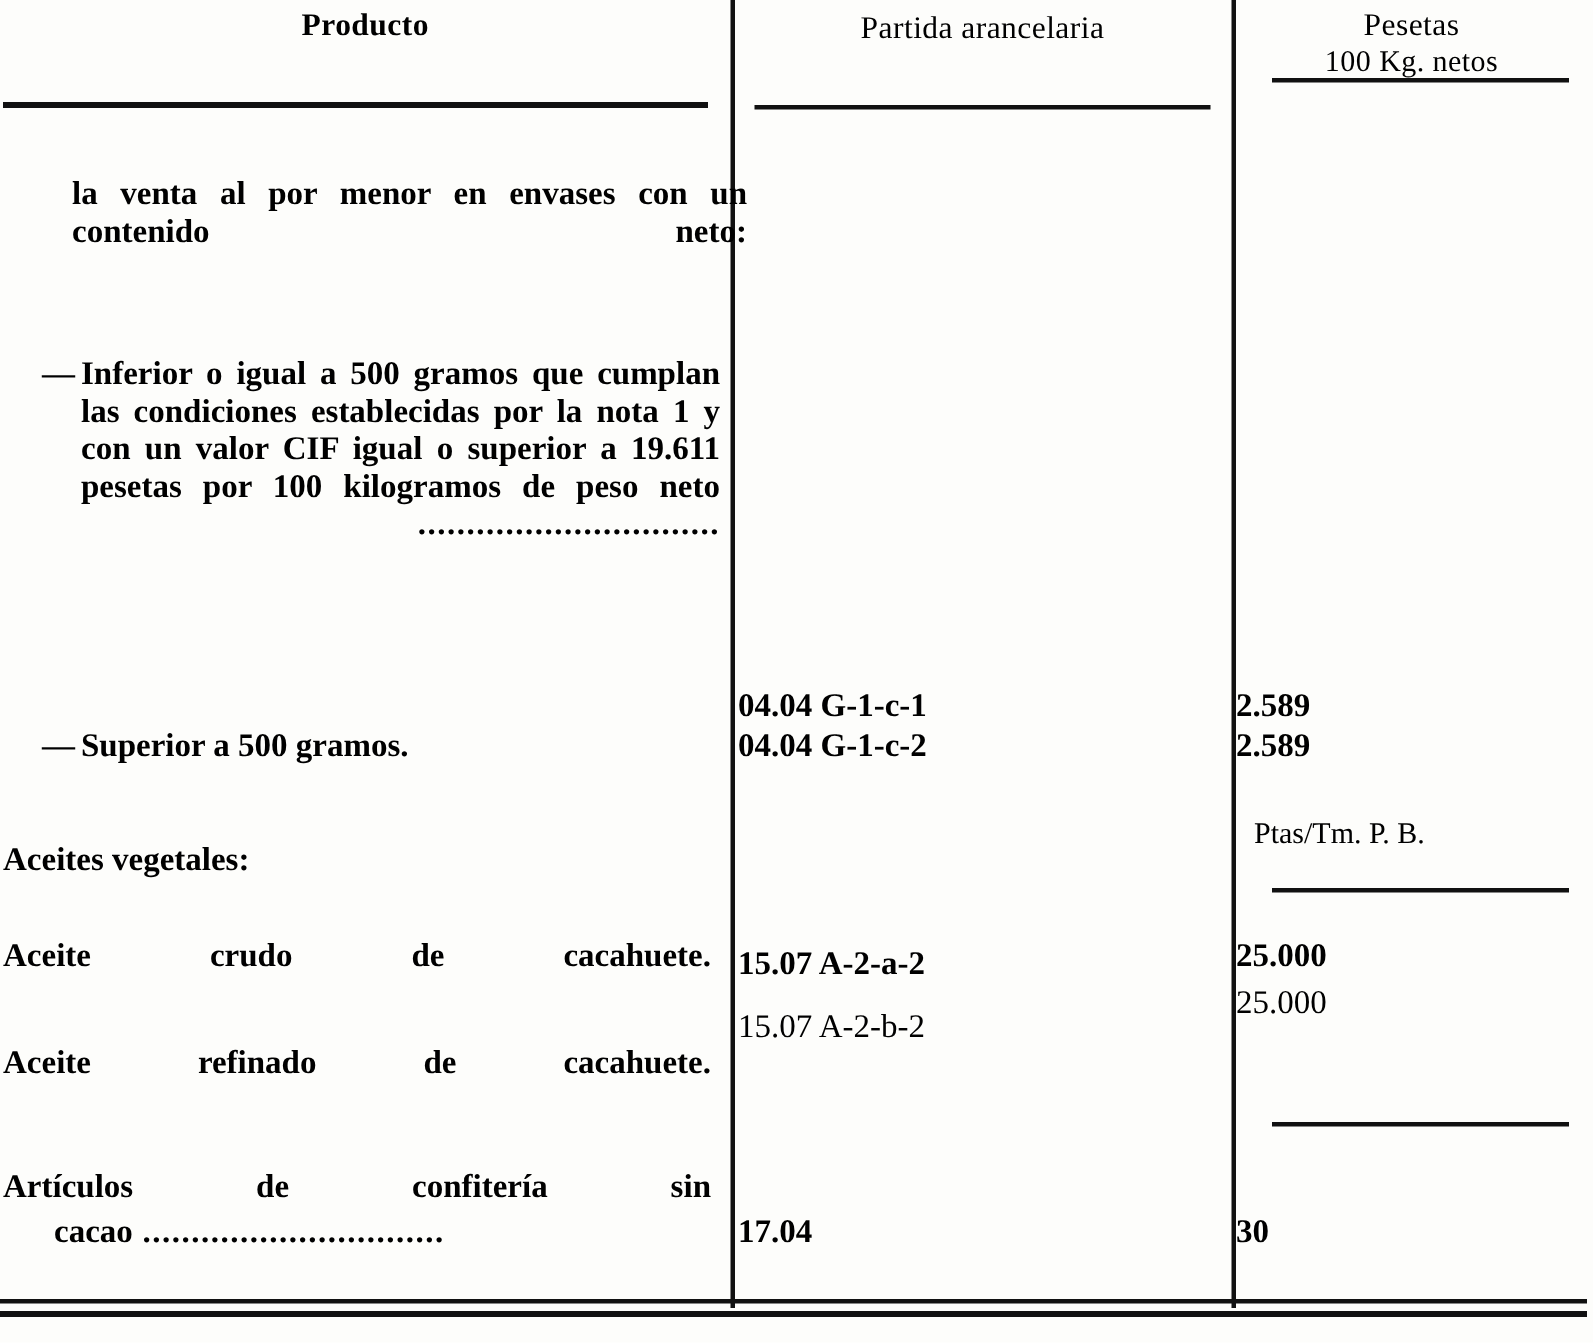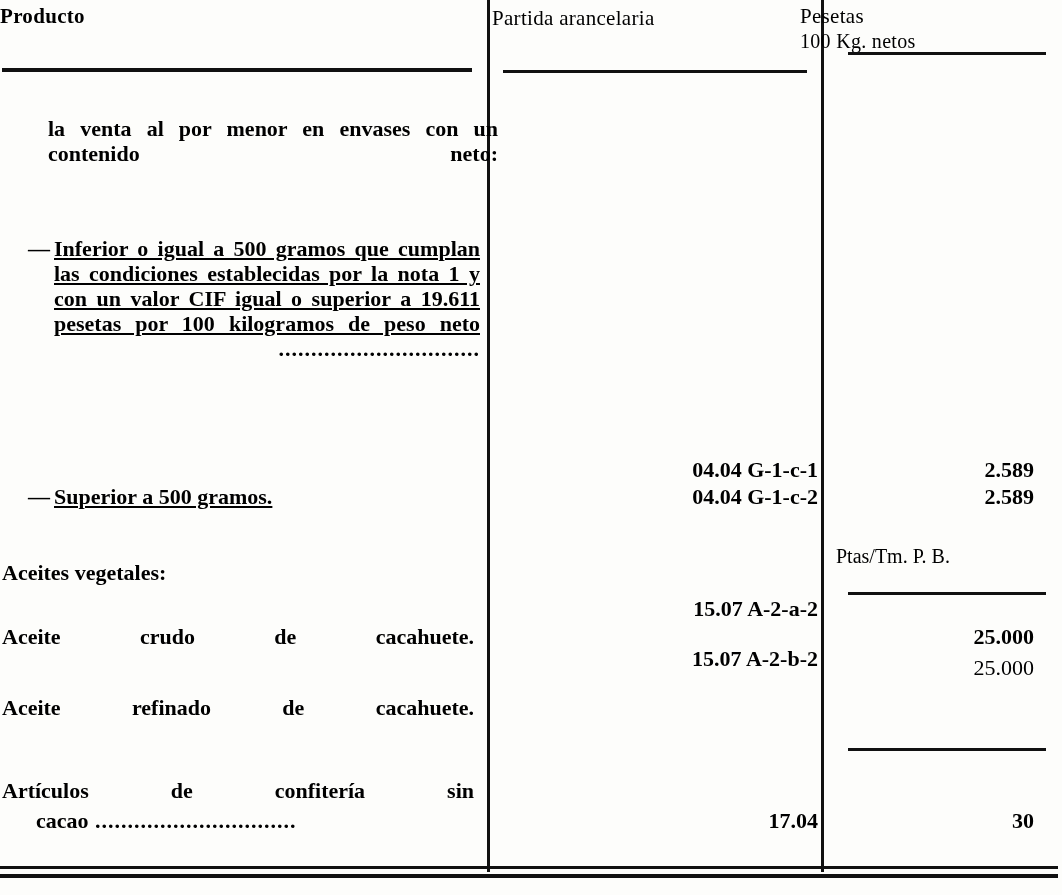--- a/index.html
+++ b/index.html
@@ -18,34 +18,35 @@
   .page {
     position: relative;
     width: 1062px;
     height: 895px;
     background: #fdfdfb;
   }
 
   
   .col-prod   { position: absolute; left: 0px;   width: 487px; }
   .col-part   { position: absolute; left: 492px; width: 326px; }
-  .col-ptas   { position: absolute; left: 800px; width: 234px; }
+  .col-ptas   { position: absolute; left: 824px; width: 234px; }
 
   
   .vrule {
     position: absolute;
     top: 0;
     width: 3px;
     background: #111;
   }
   .vrule.a { left: 487px; height: 872px; }
   .vrule.b { left: 821px; height: 872px; }
 
   
   .hdr {
+    text-align: center;
     font-weight: bold;
     font-size: 21px;
     letter-spacing: 0.3px;
   }
   .hdr-prod { top: 4px; }
   .hdr-part { top: 6px; font-weight: normal; font-size: 21px; }
   .hdr-ptas-1 { top: 4px; font-weight: normal; font-size: 21px; }
   .hdr-ptas-2 { top: 30px; font-weight: normal; font-size: 20px; }
 
   
@@ -65,26 +66,26 @@
   }
   .bold { font-weight: bold; }
 
   .just {
     text-align: justify;
     text-align-last: justify;
   }
 
   .dashline { display: flex; }
   .dash { width: 26px; flex: 0 0 26px; font-weight: bold; }
-  .dash-body { flex: 1 1 auto; text-decoration: underline; }
+  .dash-body { flex: 1 1 auto; }
 
   
   .num {
     position: absolute;
-    text-align: right;
+    text-align: left;
     font-size: 22px;
     font-weight: bold;
     line-height: 25px;
   }
   .num.normal { font-weight: normal; }
 
   .subhdr {
     position: absolute;
     font-size: 20px;
     text-align: center;
@@ -140,25 +141,25 @@
   </div>
   <div class="col-part num" style="top:484px;">04.04  G-1-c-2</div>
   <div class="col-ptas num" style="top:484px;">2.589</div>
 
   <div class="subhdr" style="left:836px; top:545px; width:220px; text-align:left;">Ptas/Tm.  P.  B.</div>
   <div class="subrule" style="left:848px; top:592px; width:198px;"></div>
 
   <div class="blk bold" style="left:2px; top:560px; width:470px;">Aceites vegetales:</div>
 
   <div class="blk bold just" style="left:2px; top:624px; width:472px;">Aceite  crudo  de  cacahuete.</div>
-  <div class="col-part num" style="top:596px;">15.07  A-2-a-2</div>
+  <div class="col-part num" style="top:629px;">15.07  A-2-a-2</div>
   <div class="col-ptas num" style="top:624px;">25.000</div>
 
   <div class="blk bold just" style="left:2px; top:655px; width:472px;margin-top:40px;">Aceite refinado de cacahuete.</div>
-  <div class="col-part num normal" style="top:646px;font-weight:bold;">15.07  A-2-b-2</div>
+  <div class="col-part num normal" style="top:671px;">15.07  A-2-b-2</div>
   <div class="col-ptas num normal" style="top:655px;">25.000</div>
 
   <div class="subrule" style="left:848px; top:748px; width:198px;"></div>
 
   <div class="blk bold just" style="left:2px; top:778px; width:472px;">Artículos  de  confitería  sin</div>
   <div class="blk bold" style="left:2px; top:808px; width:472px;">
     <span style="display:inline-block; width:34px;"></span><span>cacao</span><span class="dots"> ...............................</span>
   </div>
   <div class="col-part num" style="top:808px;">17.04</div>
   <div class="col-ptas num" style="top:808px;font-family:Liberation Serif, serif;">30</div>

